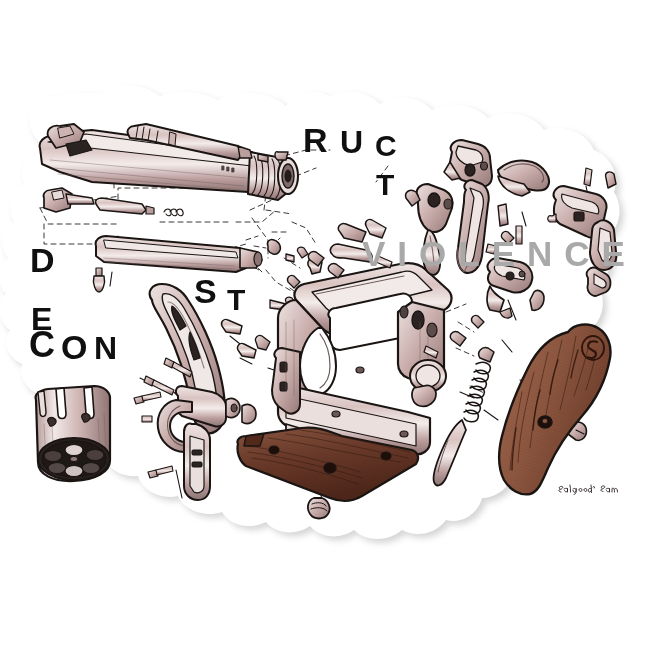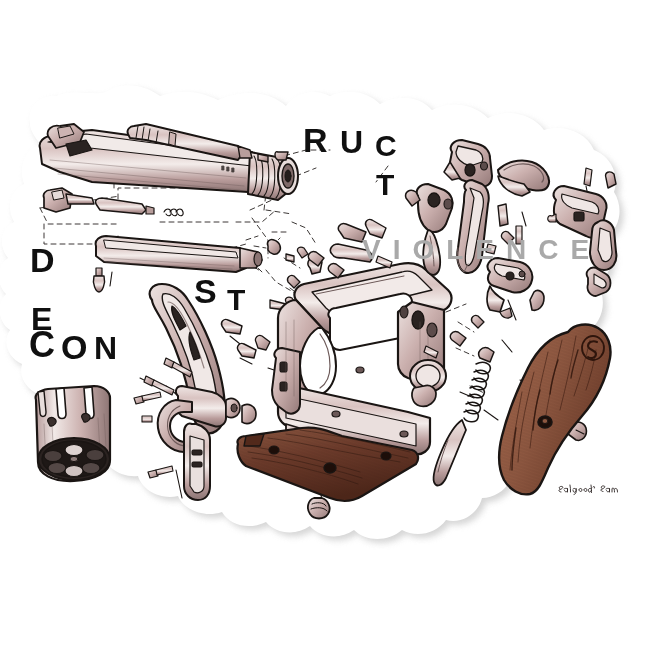--- a/index.html
+++ b/index.html
@@ -610,21 +610,21 @@
       <span class="wm" style="left:376px;top:170px;font-size:30px;">T</span>
       <span class="wm" style="left:30px;top:243px;font-size:34px;">D</span>
       <span class="wm" style="left:31px;top:303px;font-size:32px;">E</span>
       <span class="wm" style="left:29px;top:327px;font-size:36px;">C</span>
       <span class="wm" style="left:61px;top:330px;font-size:34px;">O</span>
       <span class="wm" style="left:94px;top:332px;font-size:32px;">N</span>
       <span class="wm" style="left:194px;top:274px;font-size:34px;">S</span>
       <span class="wm" style="left:227px;top:285px;font-size:30px;">T</span>
     </div>
 
-    <span class="wm wm-gray" style="left:362px;top:236px;font-size:28px;letter-spacing:12px;">VIOLENCE</span>
+    <span class="wm wm-gray" style="left:362px;top:236px;font-size:35px;letter-spacing:12px;">VIOLENCE</span>
 
     <svg id="sig" viewBox="0 0 70 16">
       <title>Salgood Sam</title>
       <g fill="none" stroke="#2a2321" stroke-width="0.9" stroke-linecap="round" stroke-linejoin="round">
 
         <path d="M4,7 C2,5.5 4,4 6,4.5 C8,5 6,7 4,7.5 C2,8 3,10 5,10"></path>
 
         <path d="M8,7 C10,5.5 12,6.5 11.5,8.5 C11,10.5 8.5,10 8.5,8.5 M11.5,6.5 L11.5,10"></path>
 
         <path d="M14,3 C14.5,5 14.5,8 14.5,10"></path>

